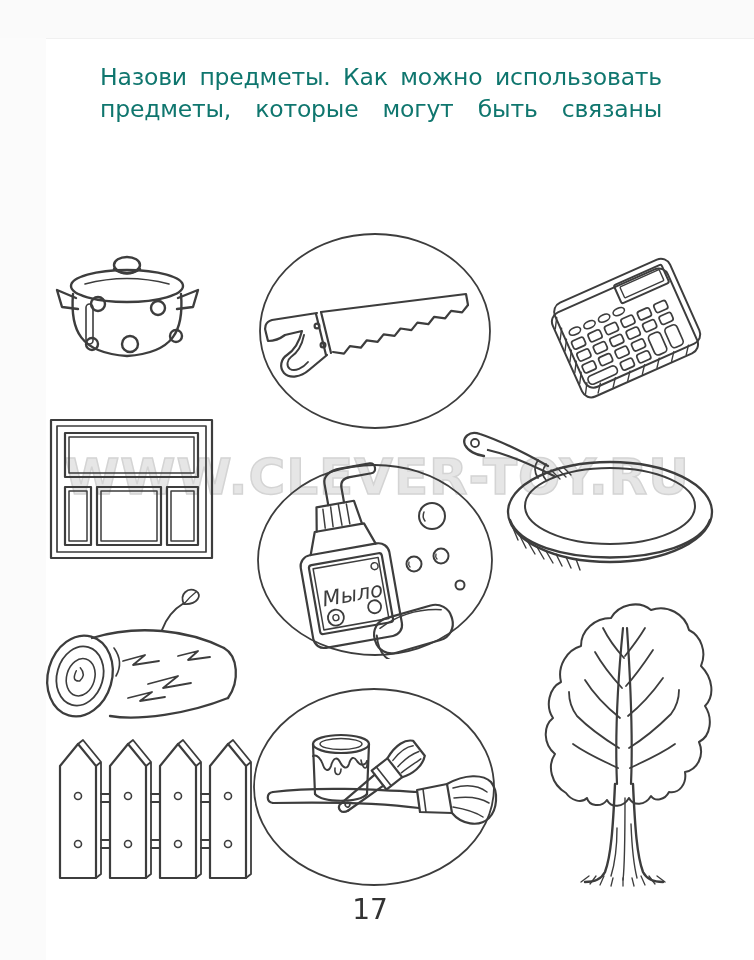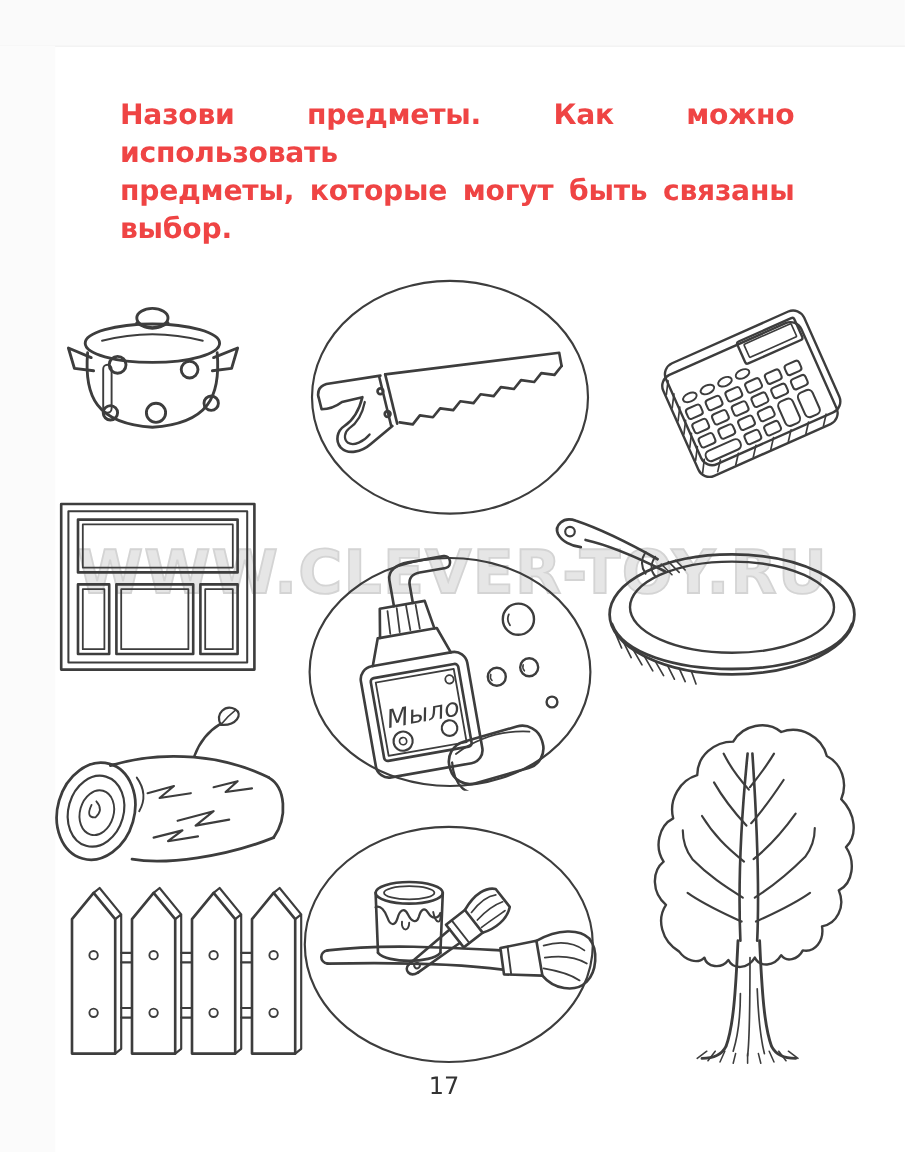--- a/index.html
+++ b/index.html
@@ -2,45 +2,44 @@
 <html><head>
 <meta charset="utf-8">
 <style>
   html,body{margin:0;padding:0;}
   body{width:754px;height:960px;position:relative;background:#ffffff;
        font-family:"DejaVu Sans","Liberation Sans",sans-serif;overflow:hidden;}
   .page{position:absolute;inset:0;background:#ffffff;}
   .scan-edge-top{position:absolute;left:0;top:0;width:754px;height:38px;
        background:#fafafa;border-bottom:1px solid #f0f0f0;}
   .scan-edge-left{position:absolute;left:0;top:38px;width:46px;height:922px;background:#fbfbfb;}
-  .instruction{position:absolute;left:100px;top:80px;width:562px;color:#ef4444;
-       font-size:23.5px;line-height:31.8px;letter-spacing:-0.2px;font-weight:bold;}
+  .instruction{position:absolute;left:100px;top:62px;width:562px;color:#0f766e;
+       font-size:23.5px;line-height:31.8px;letter-spacing:-0.2px;}
   .instruction .jline{text-align:justify;text-align-last:justify;}
   .instruction .lline{text-align:left;}
   .watermark{position:absolute;left:0;top:448px;width:754px;text-align:center;
        font-weight:bold;font-size:50px;letter-spacing:1px;color:#e6e6e6;
        -webkit-text-stroke:1.5px #d4d4d4;z-index:1;user-select:none;}
   .illo{position:absolute;z-index:2;}
   .pagenum{position:absolute;left:0;top:893px;width:740px;text-align:center;
-       color:#333;font-size:20px;z-index:2;}
+       color:#333;font-size:28px;z-index:2;}
   svg{display:block;}
   .ink{stroke:#3d3d3d;fill:none;stroke-linecap:round;stroke-linejoin:round;}
 </style>
 </head>
 <body>
 
 <div class="page">
   <div class="scan-edge-top"></div>
   <div class="scan-edge-left"></div>
 </div>
 
 <div class="instruction">
   <div class="jline">Назови предметы. Как можно использовать</div>
   <div class="jline">предметы, которые могут быть связаны</div>
-  <div class="lline">выбор.</div>
 </div>
 
 <div class="watermark">WWW.CLEVER-TOY.RU</div>
 
 <div class="illo" style="left:50px;top:248px;">
 <svg width="155" height="125" viewBox="0 0 155 125">
   <g class="ink" stroke-width="2.4">
     <path d="M26,50 L7,42 L12,59 L28,61"></path>
     <path d="M128,50 L148,42 L143,59 L127,61"></path>
     <ellipse cx="77" cy="17" rx="13" ry="8"></ellipse>

